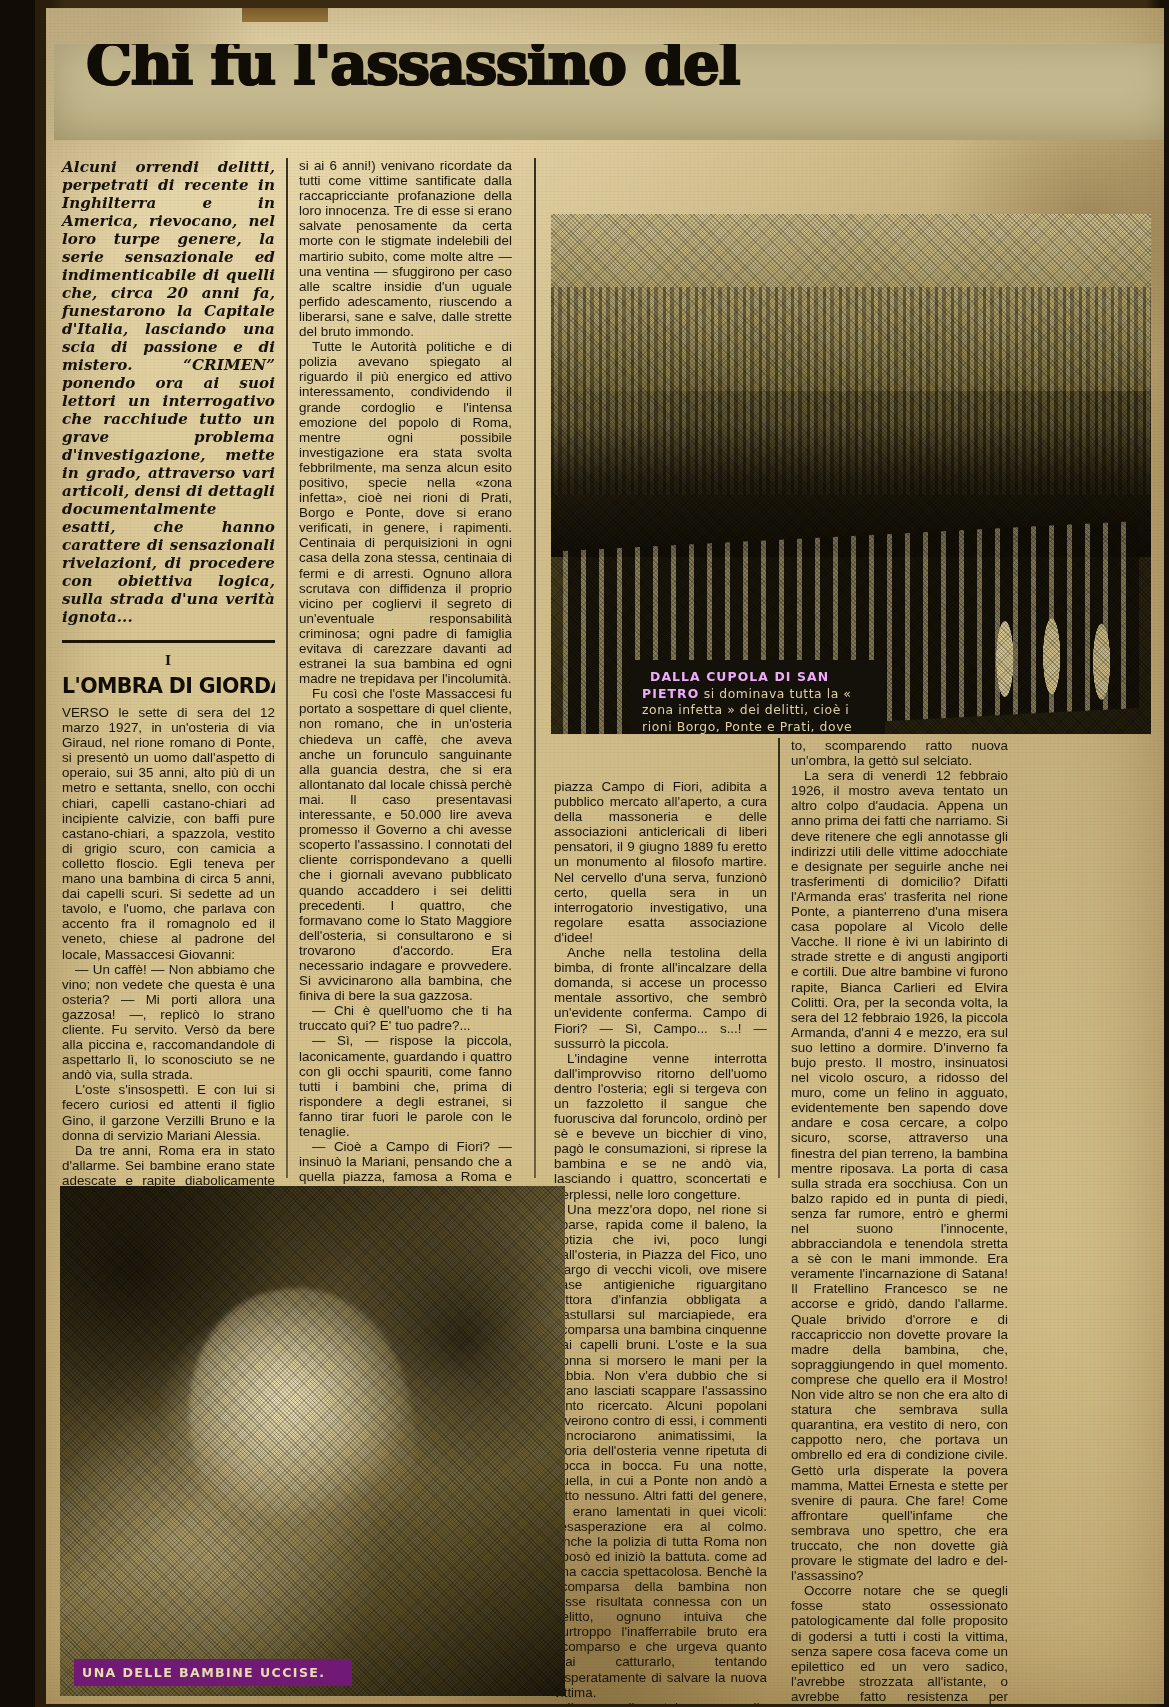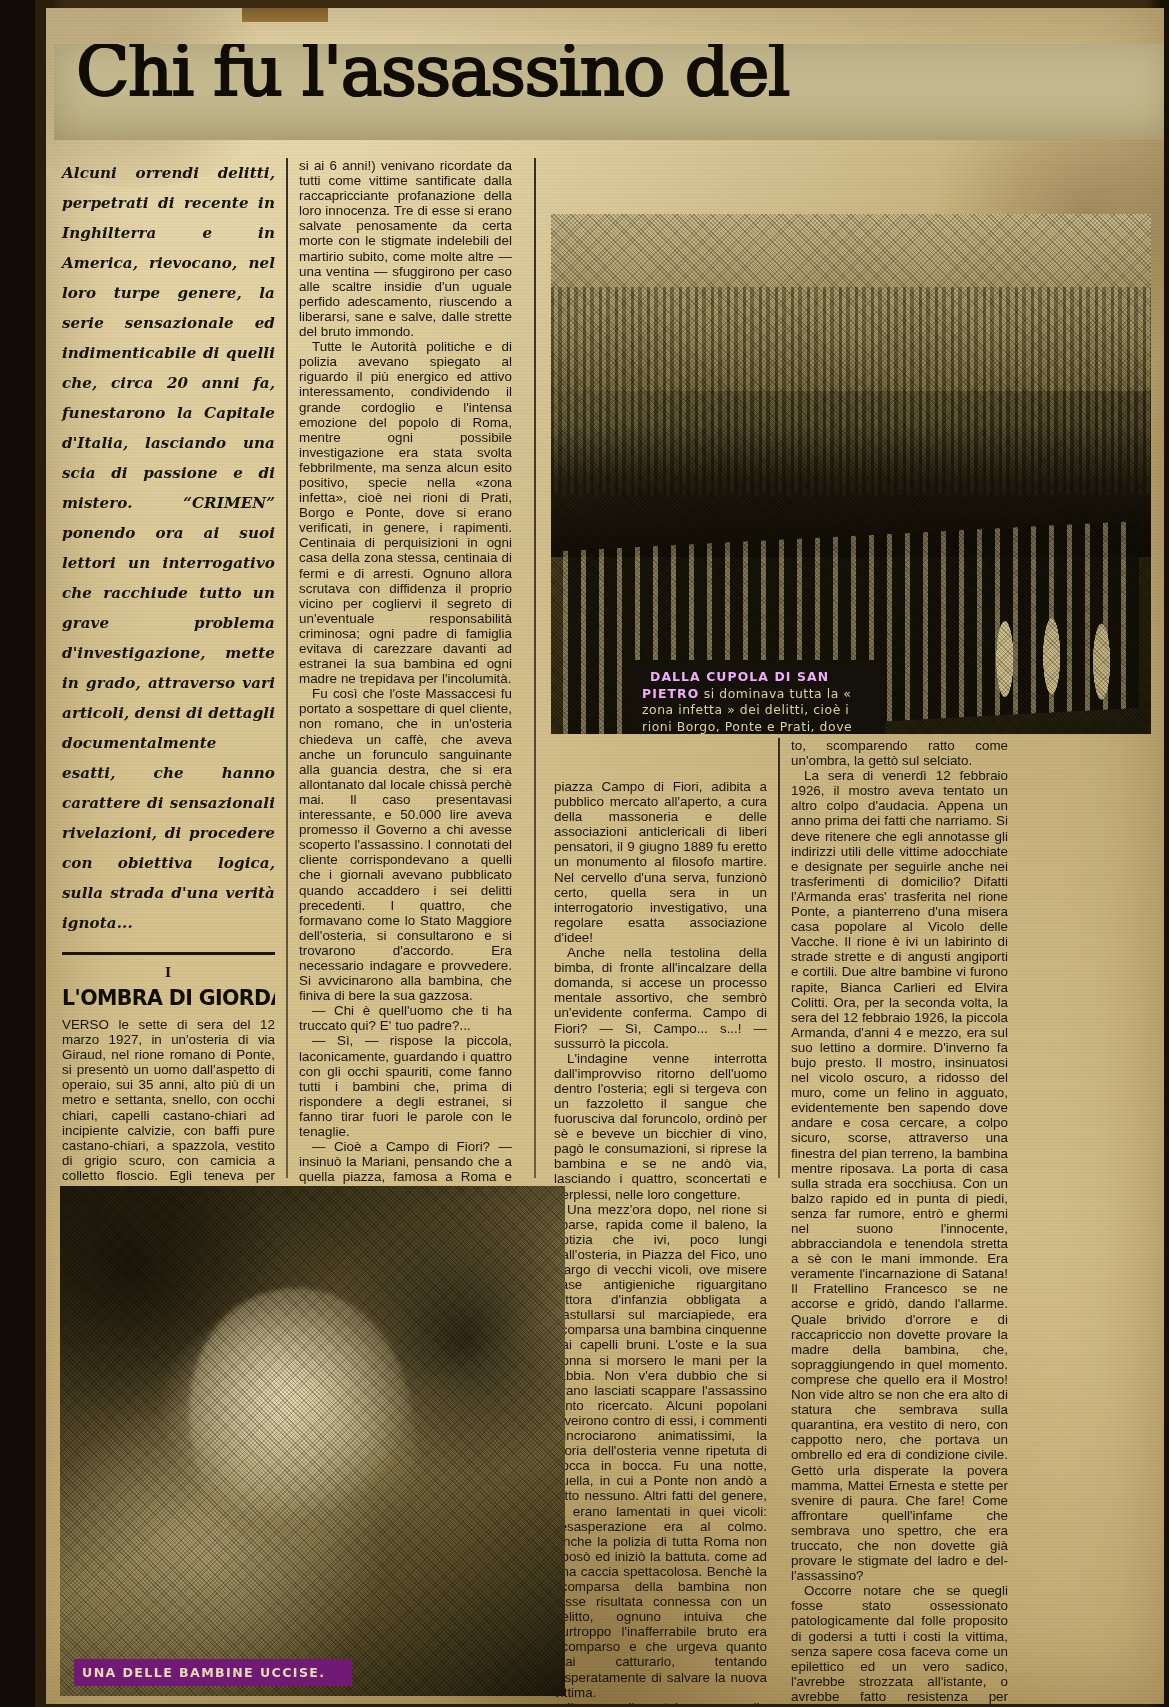--- a/index.html
+++ b/index.html
@@ -48,24 +48,24 @@
   }
 
   
   .masthead{
     position:absolute; left:8px; top:36px; right:-8px; height:96px;
     background:linear-gradient(180deg,#c8bd94 0%,#c2b78c 60%,#bdb084 100%);
     box-shadow: inset 0 0 40px rgba(80,62,26,.28);
     overflow:hidden;
   }
   .headline{
-    position:absolute; left:22px; top:-14px;
+    position:absolute; left:32px; top:-14px;
     font-family:"DejaVu Serif", serif;
-    font-weight:400;
-    font-size:70px;
+    font-weight:700;
+    font-size:58px;
     letter-spacing:-1.5px;
     color:#100c06;
     white-space:nowrap;
     -webkit-text-stroke:2.2px #110d06;
     text-shadow:0 1px 0 #1b1409;
   }
 
   
   .cols{ position:absolute; left:0; top:150px; width:1118px; }
   .col{ position:absolute; top:0; }
@@ -76,21 +76,21 @@
 
   .rule-v{
     position:absolute; top:0; width:2px;
     background:linear-gradient(180deg,rgba(25,18,8,.85),rgba(25,18,8,.55));
   }
 
   
   .dek{
     font-family:"DejaVu Serif", serif;
     font-weight:700; font-style:italic;
-    font-size:15.1px; line-height:30px;
+    font-size:15.1px; line-height:18px;
     color:#17120a; text-align:justify;
     letter-spacing:.1px;
   }
   .dek-rule{
     height:3px; background:#1b1408; margin:14px 0 10px 0;
   }
   .sec-num{
     text-align:center; font-family:"DejaVu Serif",serif;
     font-weight:700; font-size:13px; color:#1b1408; letter-spacing:1px;
     margin-bottom:6px;
@@ -267,21 +267,21 @@
         <p class="noind">piazza Campo di Fiori, adibita a pubblico mercato all'aperto, a cura della massoneria e delle associazioni anticlericali di liberi pensatori, il 9 giugno 1889 fu eretto un monumento al filosofo martire. Nel cervello d'una serva, funzionò certo, quella sera in un interrogatorio investigativo, una regolare esatta associazione d'idee!</p>
         <p>Anche nella testolina della bimba, di fronte all'incalzare della domanda, si accese un processo mentale assortivo, che sembrò un'evidente conferma. Campo di Fiori? — Sì, Campo... s...! — sussurrò la piccola.</p>
         <p>L'indagine venne interrotta dall'improvviso ritorno dell'uomo dentro l'osteria; egli si tergeva con un fazzoletto il sangue che fuorusciva dal foruncolo, ordinò per sè e beveve un bicchier di vino, pagò le consumazioni, si riprese la bambina e se ne andò via, lasciando i quattro, sconcertati e perplessi, nelle loro congetture.</p>
         <p>Una mezz'ora dopo, nel rione si sparse, rapida come il baleno, la notizia che ivi, poco lungi dall'osteria, in Piazza del Fico, uno slargo di vecchi vicoli, ove misere case antigieniche riguargitano tuttora d'infanzia obbligata a trastullarsi sul marciapiede, era scomparsa una bambina cinquenne dai capelli bruni. L'oste e la sua donna si morsero le mani per la rabbia. Non v'era dubbio che si erano lasciati scappare l'assassino tanto ricercato. Alcuni popolani inveirono contro di essi, i commenti s'incrociarono animatissimi, la storia dell'osteria venne ripetuta di bocca in bocca. Fu una notte, quella, in cui a Ponte non andò a letto nessuno. Altri fatti del genere, si erano lamentati in quei vicoli: l'esasperazione era al colmo. Anche la polizia di tutta Roma non riposò ed iniziò la battuta. come ad una caccia spettacolosa. Benchè la scomparsa della bambina non fosse risultata connessa con un delitto, ognuno intuiva che purtroppo l'inafferrabile bruto era ricomparso e che urgeva quanto mai catturarlo, tentando disperatamente di salvare la nuova vittima.</p>
         <p>Il nome di costei correva sulle labbra di tutti: Armanda Leonardi... Già il 4 giugno 1924, tre anni prima, quando aveva due anni ed abitava in Via Paola, nel rione Monti, aveva corso rischio d'esser rapita da uno sconosciuto, mentre di sera giuocava per istrada. Gridò e pianse, ed il bru-</p>
       </div>
     </div>
 
     <div class="col c4" style="top:580px;">
       <div class="body">
-        <p class="noind">to, scomparendo ratto come un'ombra, la gettò sul selciato.</p>
+        <p class="noind">to, scomparendo ratto nuova un'ombra, la gettò sul selciato.</p>
         <p>La sera di venerdì 12 febbraio 1926, il mostro aveva tentato un altro colpo d'audacia. Appena un anno prima dei fatti che narriamo. Si deve ritenere che egli annotasse gli indirizzi utili delle vittime adocchiate e designate per seguirle anche nei trasferimenti di domicilio? Difatti l'Armanda eras' trasferita nel rione Ponte, a pianterreno d'una misera casa popolare al Vicolo delle Vacche. Il rione è ivi un labirinto di strade strette e di angusti angiporti e cortili. Due altre bambine vi furono rapite, Bianca Carlieri ed Elvira Colitti. Ora, per la seconda volta, la sera del 12 febbraio 1926, la piccola Armanda, d'anni 4 e mezzo, era sul suo lettino a dormire. D'inverno fa bujo presto. Il mostro, insinuatosi nel vicolo oscuro, a ridosso del muro, come un felino in agguato, evidentemente ben sapendo dove andare e cosa cercare, a colpo sicuro, scorse, attraverso una finestra del pian terreno, la bambina mentre riposava. La porta di casa sulla strada era socchiusa. Con un balzo rapido ed in punta di piedi, senza far rumore, entrò e ghermi nel suono l'innocente, abbracciandola e tenendola stretta a sè con le mani immonde. Era veramente l'incarnazione di Satana! Il Fratellino Francesco se ne accorse e gridò, dando l'allarme. Quale brivido d'orrore e di raccapriccio non dovette provare la madre della bambina, che, sopraggiungendo in quel momento. comprese che quello era il Mostro! Non vide altro se non che era alto di statura che sembrava sulla quarantina, era vestito di nero, con cappotto nero, che portava un ombrello ed era di condizione civile. Gettò urla disperate la povera mamma, Mattei Ernesta e stette per svenire di paura. Che fare! Come affrontare quell'infame che sembrava uno spettro, che era truccato, che non dovette già provare le stigmate del ladro e del-l'assassino?</p>
         <p>Occorre notare che se quegli fosse stato ossessionato patologicamente dal folle proposito di godersi a tutti i costi la vittima, senza sapere cosa faceva come un epilettico ed un vero sadico, l'avrebbe strozzata all'istante, o avrebbe fatto resistenza per portarsela comunque via, senza ragionare. Ma egli ben comprende il proprio tornaconto e la propria responsabilità. Teme di farsi scoprire e prendere, ha paura di rivelarsi e</p>
       </div>
     </div>
 
   </div>
 
   <div class="photo" id="photo-rome">
     <div class="scene"></div>
     <div class="sky"></div>

